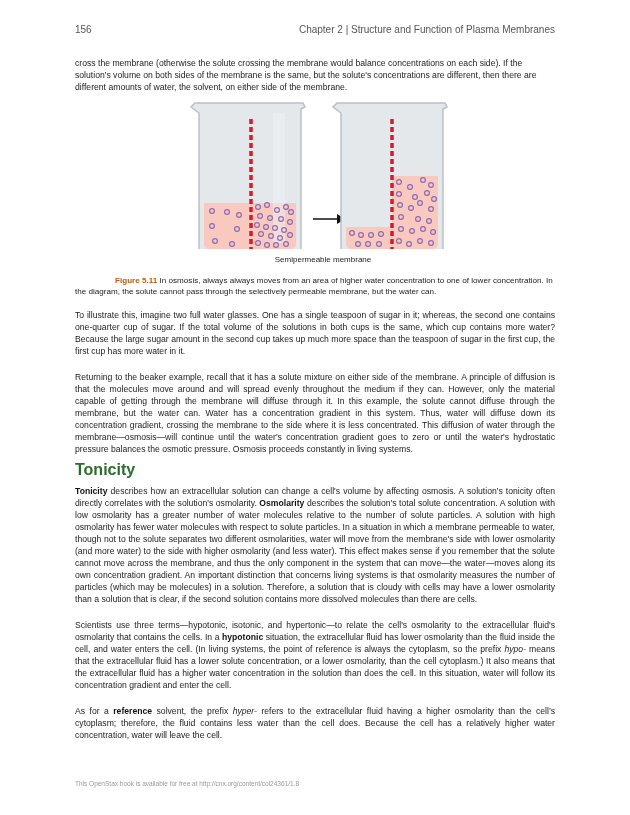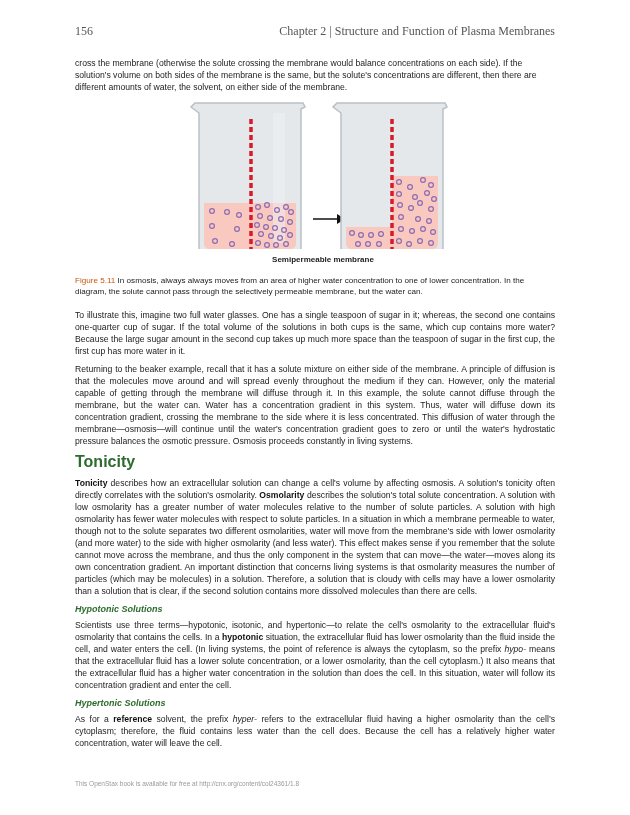--- a/index.html
+++ b/index.html
@@ -1,29 +1,29 @@
 <!DOCTYPE html>
 <html><head>
 <meta charset="utf-8">
 <style>
   html, body { margin: 0; padding: 0; background: #ffffff; }
   body { width: 630px; height: 815px; position: relative; overflow: hidden;
          font-family: "Liberation Sans", sans-serif; color: #222; }
   .running-head { position: absolute; top: 24px; left: 75px; right: 75px; height: 14px;
-                  font-size: 12px; color: #555; font-family: Liberation Serif, serif; }
+                  font-size: 10px; color: #555; }
   .running-head .page-num { position: absolute; left: 0; top: 0; }
   .running-head .chapter { position: absolute; right: 0; top: 0; }
   .content { position: absolute; left: 75px; width: 480px; top: 57px; }
   p.body { margin: 0; font-size: 8.65px; line-height: 12px; text-align: justify; }
   p.body.first { text-align: left; }
-  p.body + p.body { margin-top: 6px; }
+  p.body + p.body { margin-top: 14px; }
   .figure { position: relative; height: 150px; margin-top: 6px; }
   .figure svg { position: absolute; left: 0; top: 0; }
   .caption { font-size: 8.1px; line-height: 11px; margin: 8px 0 12px 0; color: #222; }
-  .caption .fig-label { color: #c55a11; font-weight: normal; }
+  .caption .fig-label { color: #c55a11; font-weight: bold; margin-left: 40px; }
   h2.section { font-size: 16px; color: #2e6b2e; font-weight: bold; margin: 6px 0 6px 0; }
   h3.subsection { font-size: 9px; color: #2e6b2e; font-weight: bold; font-style: italic; margin: 7px 0 5px 0; }
   .footer { position: absolute; left: 75px; top: 780px; font-size: 6.5px; color: #999; }
   b { font-weight: bold; color: #111; }
   i { font-style: italic; }
 </style>
 </head>
 <body>
 
 <div class="running-head">
@@ -116,33 +116,31 @@
             <circle cx="345" cy="142" r="2.4"></circle>
             <circle cx="356" cy="144" r="2.4"></circle>
         </g>
       </g>
 
       <g>
         <polyline points="176,150 176,161 194,161" fill="none" stroke="#111" stroke-width="1"></polyline>
         <polyline points="300,161 317,161 317,150" fill="none" stroke="#111" stroke-width="1"></polyline>
       </g>
     </svg>
-    <div style="position:absolute; left:196px; top:156px; width:104px; text-align:center; font-size:8px; color:#222; white-space:nowrap;font-weight:bold;">Semipermeable membrane</div>
+    <div style="position:absolute; left:196px; top:156px; width:104px; text-align:center; font-size:8px; color:#222; white-space:nowrap;">Semipermeable membrane</div>
   </div>
 
   <p class="caption" style="margin-top:26px;">
     <span class="fig-label">Figure 5.11</span><span> In osmosis, always always moves from an area of higher water concentration to one of lower concentration. In the diagram, the solute cannot pass through the selectively permeable membrane, but the water can.</span>
   </p>
 
   <p class="body">To illustrate this, imagine two full water glasses. One has a single teaspoon of sugar in it; whereas, the second one contains one-quarter cup of sugar. If the total volume of the solutions in both cups is the same, which cup contains more water? Because the large sugar amount in the second cup takes up much more space than the teaspoon of sugar in the first cup, the first cup has more water in it.</p>
   <p class="body">Returning to the beaker example, recall that it has a solute mixture on either side of the membrane. A principle of diffusion is that the molecules move around and will spread evenly throughout the medium if they can. However, only the material capable of getting through the membrane will diffuse through it. In this example, the solute cannot diffuse through the membrane, but the water can. Water has a concentration gradient in this system. Thus, water will diffuse down its concentration gradient, crossing the membrane to the side where it is less concentrated. This diffusion of water through the membrane—osmosis—will continue until the water's concentration gradient goes to zero or until the water's hydrostatic pressure balances the osmotic pressure. Osmosis proceeds constantly in living systems.</p>
 
   <h2 class="section">Tonicity</h2>
   <p class="body"><b>Tonicity</b><span> describes how an extracellular solution can change a cell's volume by affecting osmosis. A solution's tonicity often directly correlates with the solution's osmolarity. </span><b>Osmolarity</b><span> describes the solution's total solute concentration. A solution with low osmolarity has a greater number of water molecules relative to the number of solute particles. A solution with high osmolarity has fewer water molecules with respect to solute particles. In a situation in which a membrane permeable to water, though not to the solute separates two different osmolarities, water will move from the membrane's side with lower osmolarity (and more water) to the side with higher osmolarity (and less water). This effect makes sense if you remember that the solute cannot move across the membrane, and thus the only component in the system that can move—the water—moves along its own concentration gradient. An important distinction that concerns living systems is that osmolarity measures the number of particles (which may be molecules) in a solution. Therefore, a solution that is cloudy with cells may have a lower osmolarity than a solution that is clear, if the second solution contains more dissolved molecules than there are cells.</span></p>
 
-  <h3 class="subsection">Hypotonic Solutions</h3>
   <p class="body"><span>Scientists use three terms—hypotonic, isotonic, and hypertonic—to relate the cell's osmolarity to the extracellular fluid's osmolarity that contains the cells. In a </span><b>hypotonic</b><span> situation, the extracellular fluid has lower osmolarity than the fluid inside the cell, and water enters the cell. (In living systems, the point of reference is always the cytoplasm, so the prefix </span><i>hypo-</i><span> means that the extracellular fluid has a lower solute concentration, or a lower osmolarity, than the cell cytoplasm.) It also means that the extracellular fluid has a higher water concentration in the solution than does the cell. In this situation, water will follow its concentration gradient and enter the cell.</span></p>
 
-  <h3 class="subsection">Hypertonic Solutions</h3>
   <p class="body"><span>As for a </span><b>reference</b><span> solvent, the prefix </span><i>hyper-</i><span> refers to the extracellular fluid having a higher osmolarity than the cell’s cytoplasm; therefore, the fluid contains less water than the cell does. Because the cell has a relatively higher water concentration, water will leave the cell.</span></p>
 </div>
 
 <div class="footer">This OpenStax book is available for free at http://cnx.org/content/col24361/1.8</div>
 
 </body></html>

